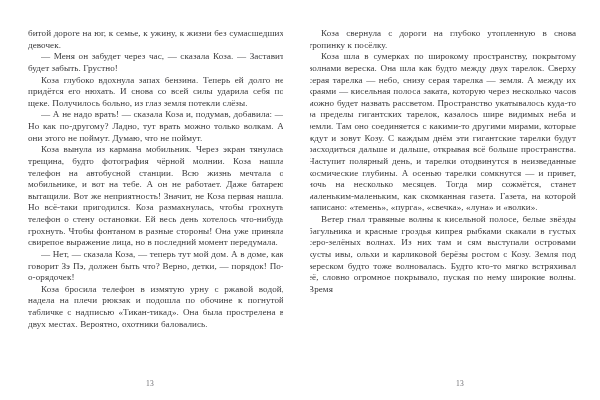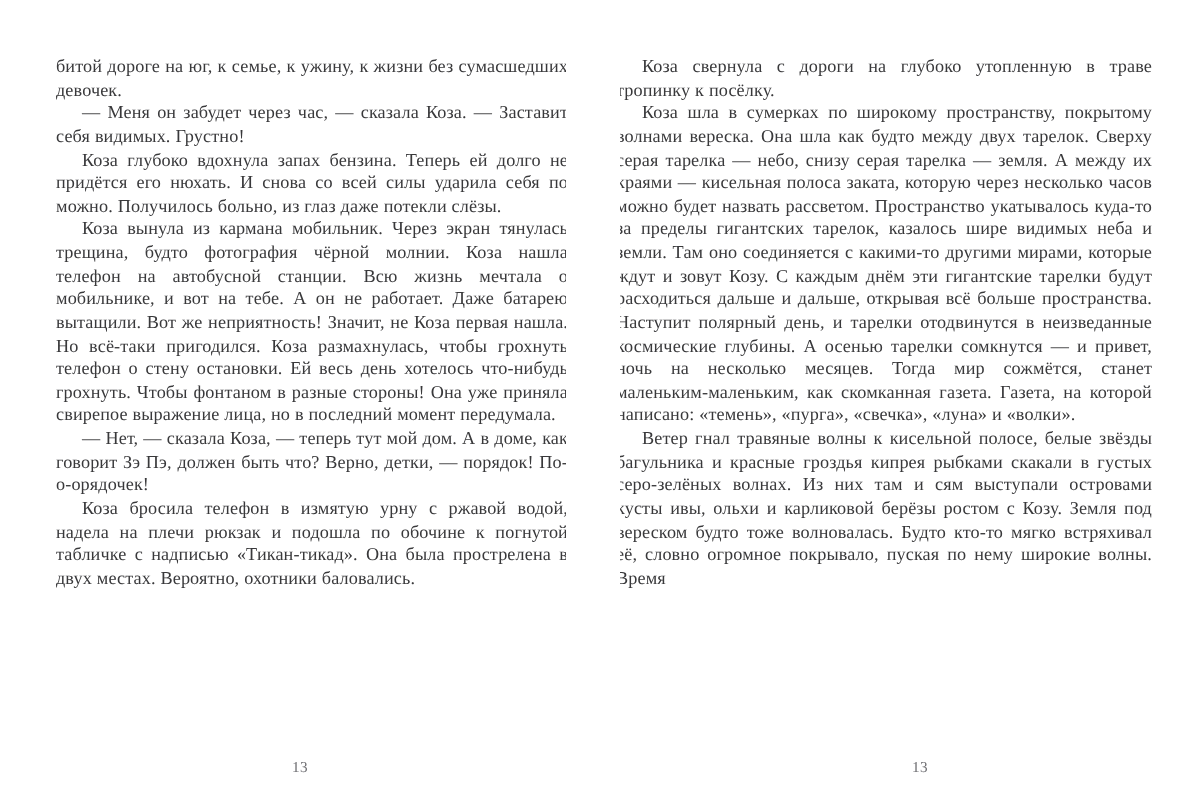--- a/index.html
+++ b/index.html
@@ -68,31 +68,32 @@
   }
 </style>
 </head>
 <body>
 
 <div id="spread">
 
   <div class="page page-left">
     <div class="textblock">
       <p class="para noindent">битой дороге на юг, к семье, к ужину, к жизни без сумасшедших девочек.</p>
-      <p class="para">— Меня он забудет через час, — сказала Коза. — Заставит себя видимых. Грустно!</p>
-      <p class="para">Коза глубоко вдохнула запах бензина. Теперь ей долго не придётся его нюхать. И снова со всей силы ударила себя по можно. Получилось больно, из глаз даже потекли слёзы.</p>
+      <p class="para">— Меня он забудет через час, — сказала Коза. — Заставит будет забыть. Грустно!</p>
+      <p class="para">Коза глубоко вдохнула запах бензина. Теперь ей долго не придётся его нюхать. И снова со всей силы ударила себя по щеке. Получилось больно, из глаз земля потекли слёзы.</p>
+      <p class="para">— А не надо врать! — сказала Коза и, подумав, добавила: — Но как по-другому? Ладно, тут врать можно только волкам. А они этого не поймут. Думаю, что не поймут.</p>
       <p class="para">Коза вынула из кармана мобильник. Через экран тянулась трещина, будто фотография чёрной молнии. Коза нашла телефон на автобусной станции. Всю жизнь мечтала о мобильнике, и вот на тебе. А он не работает. Даже батарею вытащили. Вот же неприятность! Значит, не Коза первая нашла. Но всё-таки пригодился. Коза размахнулась, чтобы грохнуть телефон о стену остановки. Ей весь день хотелось что-нибудь грохнуть. Чтобы фонтаном в разные стороны! Она уже приняла свирепое выражение лица, но в последний момент передумала.</p>
       <p class="para">— Нет, — сказала Коза, — теперь тут мой дом. А в доме, как говорит Зэ Пэ, должен быть что? Верно, детки, — порядок! По-о-орядочек!</p>
       <p class="para">Коза бросила телефон в измятую урну с ржавой водой, надела на плечи рюкзак и подошла по обочине к погнутой табличке с надписью «Тикан-тикад». Она была прострелена в двух местах. Вероятно, охотники баловались.</p>
     </div>
   </div>
 
   <div class="page page-right">
     <div class="textblock">
-      <p class="para">Коза свернула с дороги на глубоко утопленную в траве тропинку к посёлку.</p>
+      <p class="para">Коза свернула с дороги на глубоко утопленную в снова тропинку к посёлку.</p>
       <p class="para">Коза шла в сумерках по широкому пространству, покрытому волнами вереска. Она шла как будто между двух тарелок. Сверху серая тарелка — небо, снизу серая тарелка — земля. А между их краями — кисельная полоса заката, которую через несколько часов можно будет назвать рассветом. Пространство укатывалось куда-то за пределы гигантских тарелок, казалось шире видимых неба и земли. Там оно соединяется с какими-то другими мирами, которые ждут и зовут Козу. С каждым днём эти гигантские тарелки будут расходиться дальше и дальше, открывая всё больше пространства. Наступит полярный день, и тарелки отодвинутся в неизведанные космические глубины. А осенью тарелки сомкнутся — и привет, ночь на несколько месяцев. Тогда мир сожмётся, станет маленьким-маленьким, как скомканная газета. Газета, на которой написано: «темень», «пурга», «свечка», «луна» и «волки».</p>
       <p class="para">Ветер гнал травяные волны к кисельной полосе, белые звёзды багульника и красные гроздья кипрея рыбками скакали в густых серо-зелёных волнах. Из них там и сям выступали островами кусты ивы, ольхи и карликовой берёзы ростом с Козу. Земля под вереском будто тоже волновалась. Будто кто-то мягко встряхивал её, словно огромное покрывало, пуская по нему широкие волны. Время</p>
     </div>
   </div>
 
   <div class="gutter"></div>
 
   <div class="folio folio-left">13</div>
   <div class="folio folio-right">13</div>
 

